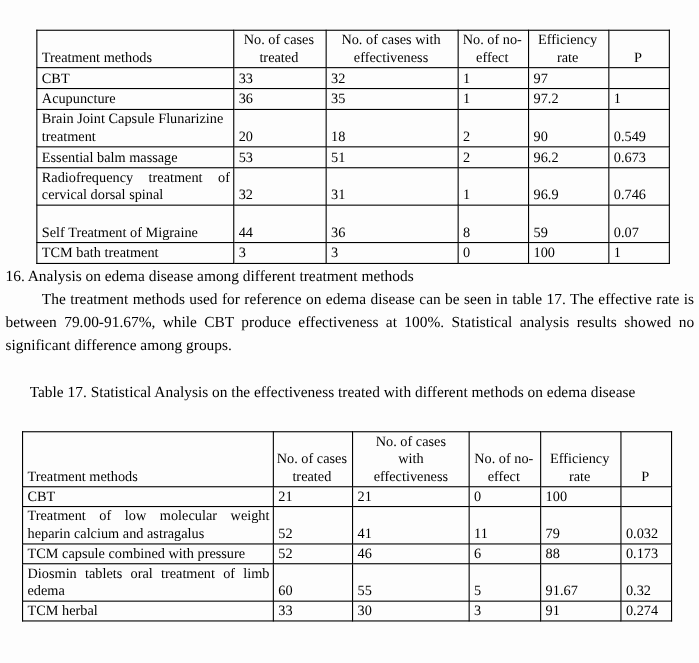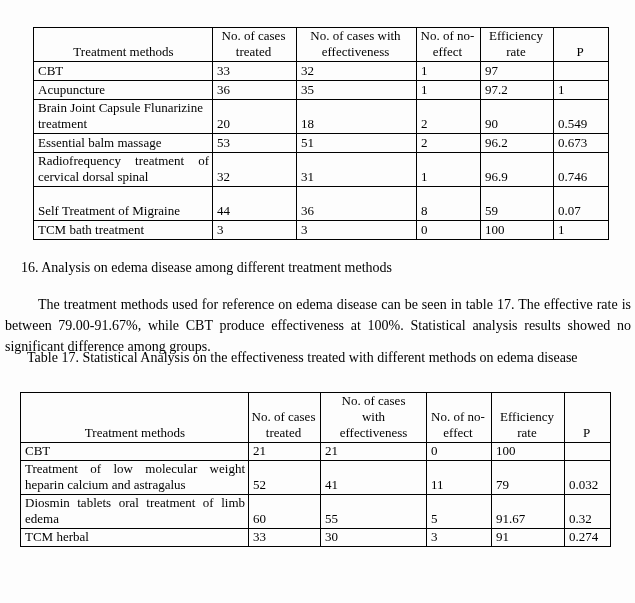--- a/index.html
+++ b/index.html
@@ -20,32 +20,32 @@
     border:1px solid #000;
     font-weight:normal;
     font-size:13px;
     line-height:16px;
     padding:0 3px 1px 4px;
     vertical-align:bottom;
     overflow:hidden;
   }
   th.num { text-align:center; padding:0 2px 1px 0; }
   th.num-pad { text-align:center; padding:0 11px 1px 11px; }
-  th.left { text-align:center; }
+  th.left { text-align:left; }
   td { text-align:left; }
   td.j { text-align:justify; }
 
   .t1 { left:33px; top:27px; width:575px; }
   .t2 { left:20px; top:392px; width:590px; }
 
   .sect {
     position:absolute; left:5px; top:241px; width:626px;
     font-size:14px; line-height:21px;
   }
-  .sect-heading { margin:16px; }
+  .sect-heading { margin:0; }
   .sect-para { margin:0; text-indent:33px; text-align:justify; }
 
   .caption {
     position:absolute; left:27px; top:347px; width:580px;
     font-size:14px; line-height:21px; text-align:left;
   }
 </style>
 </head>
 <body>
 
@@ -162,20 +162,28 @@
       <td></td>
     </tr>
     <tr style="height:34px">
       <td class="j">Treatment of low molecular weight heparin calcium and astragalus</td>
       <td>52</td>
       <td>41</td>
       <td>11</td>
       <td>79</td>
       <td>0.032</td>
     </tr>
+    <tr style="height:18px">
+      <td>TCM capsule combined with pressure</td>
+      <td>52</td>
+      <td>46</td>
+      <td>6</td>
+      <td>88</td>
+      <td>0.173</td>
+    </tr>
     <tr style="height:34px">
       <td class="j">Diosmin tablets oral treatment of limb edema</td>
       <td>60</td>
       <td>55</td>
       <td>5</td>
       <td>91.67</td>
       <td>0.32</td>
     </tr>
     <tr style="height:18px">
       <td>TCM herbal</td>

